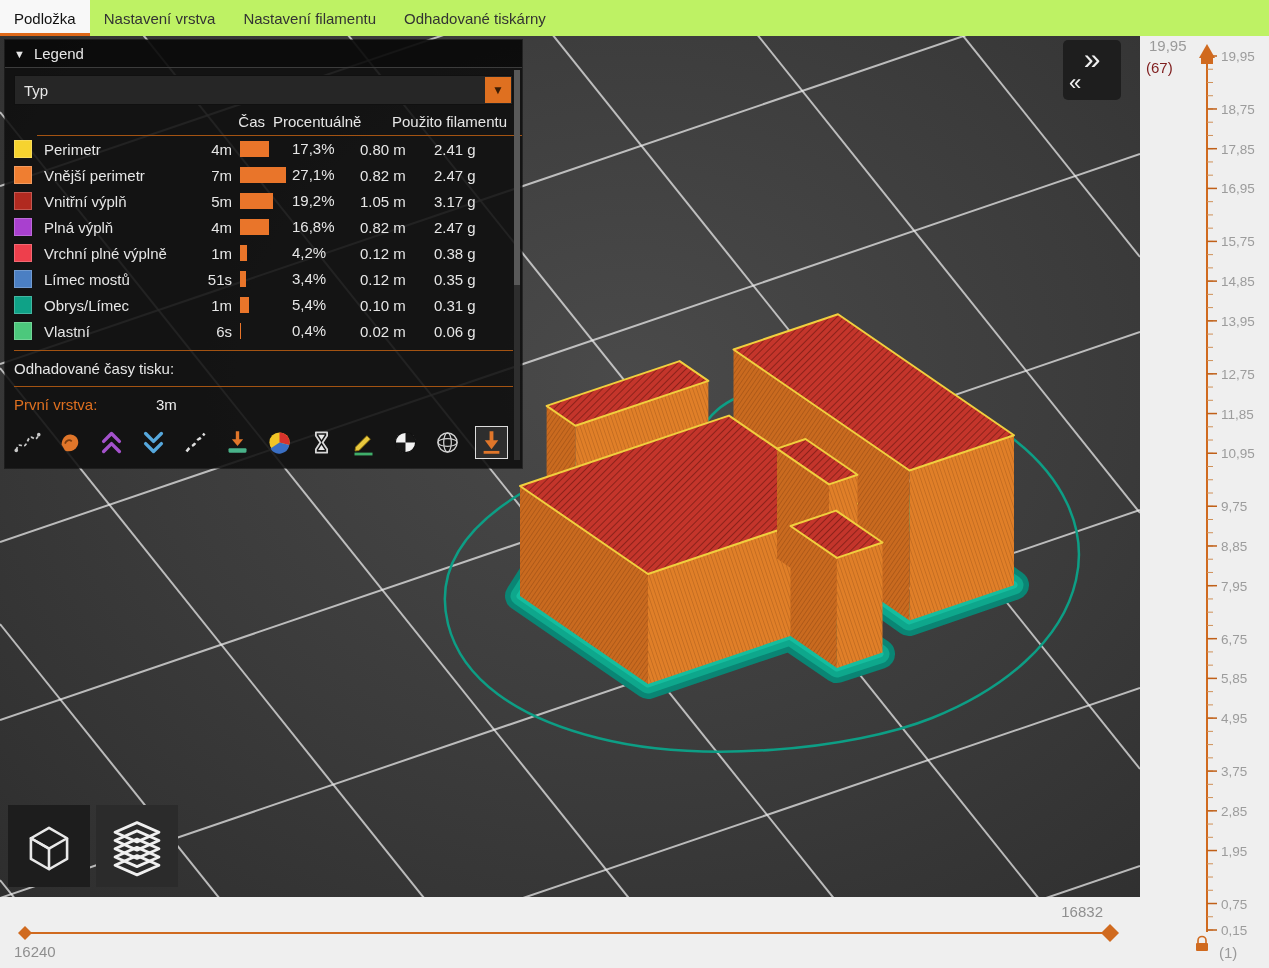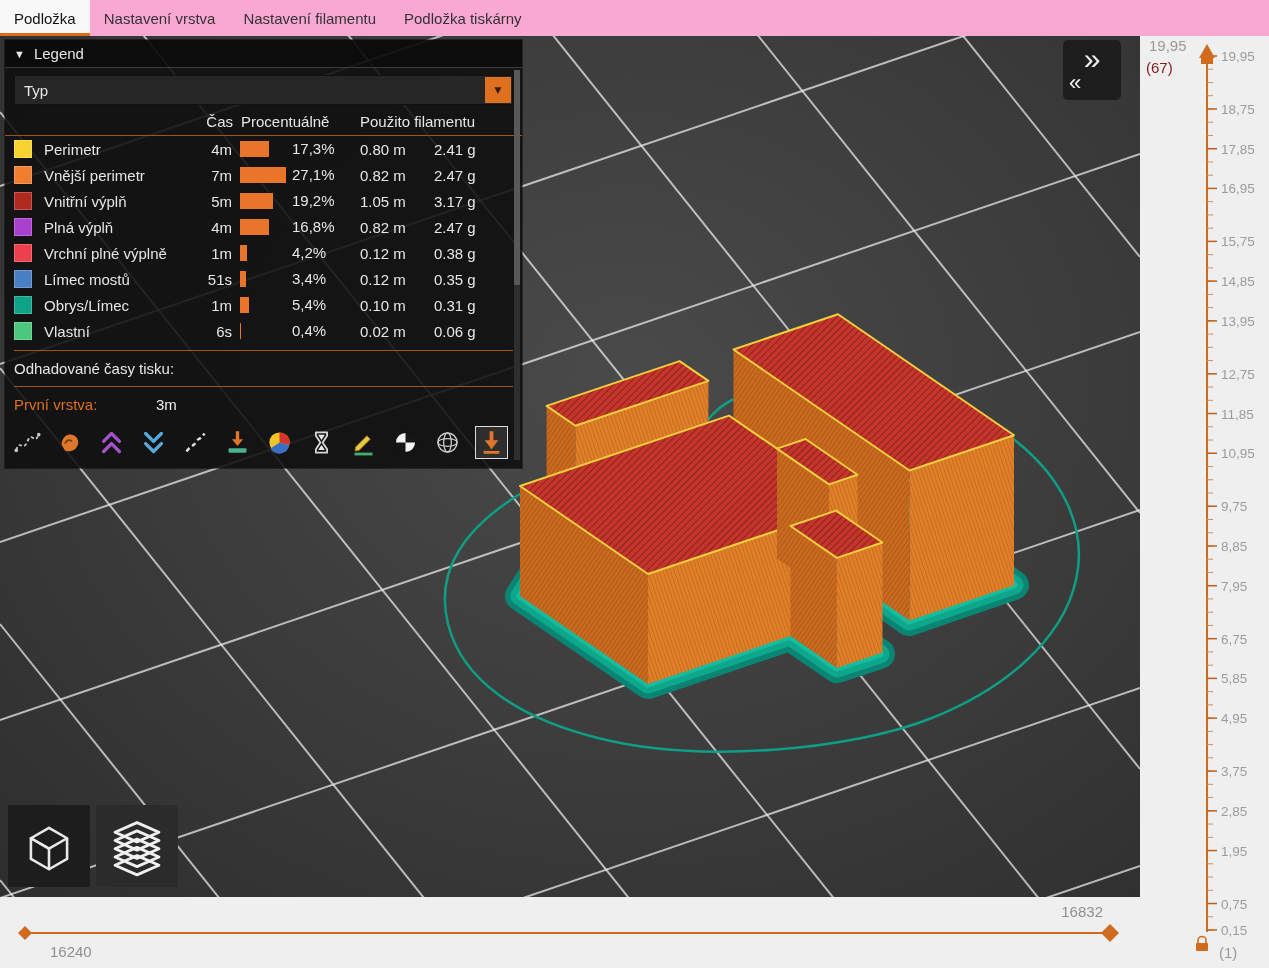--- a/index.html
+++ b/index.html
@@ -1,20 +1,20 @@
 <!DOCTYPE html>
 <html><head>
 <meta charset="utf-8">
 <style>
   html,body{margin:0;padding:0;width:1269px;height:968px;overflow:hidden;
     font-family:"Liberation Sans",sans-serif;background:#efefef;}
   *{box-sizing:border-box;}
 
   
-  .tabbar{position:absolute;left:0;top:0;width:1269px;height:36px;background:#f9a8d4;
+  .tabbar{position:absolute;left:0;top:0;width:1269px;height:36px;background:#bef264;
     display:flex;align-items:stretch;}
   .tab{padding:0 14px;display:flex;align-items:center;font-size:15px;color:#333;}
   .tab.active{background:#f8f8f8;color:#111;box-shadow:inset 0 -3px 0 #df6919;}
 
   
   .viewport{position:absolute;left:0;top:36px;width:1140px;height:861px;overflow:hidden;
     background:radial-gradient(ellipse at 55% 40%, #4a4a4a 0%, #3b3b3b 55%, #2e2e2e 100%);}
   #scene{position:absolute;left:0;top:0;}
   svg text{font-family:"Liberation Sans",sans-serif;}
 
@@ -33,21 +33,21 @@
   .legend{position:absolute;left:5px;top:4px;width:517px;background:rgba(15,15,15,0.89);
     color:#e6e6e6;font-size:15px;z-index:5;box-shadow:0 0 0 1px rgba(0,0,0,.45);padding-bottom:4px;}
   .legend-title{height:28px;display:flex;align-items:center;gap:9px;padding-left:9px;
     background:rgba(0,0,0,0.35);border-bottom:1px solid #3c3c3c;}
   .legend-title .arr{font-size:11px;}
   .combo{margin:7px 9px 5px;height:30px;background:#262626;border:1px solid #101010;
     display:flex;align-items:center;padding-left:9px;position:relative;}
   .combo-btn{position:absolute;right:1px;top:1px;width:26px;height:26px;background:#df7020;
     color:#3a1c04;display:flex;align-items:center;justify-content:center;font-size:12px;}
   .lgrid{display:grid;grid-template-columns:30px 156px 38px 122px 74px 62px;align-items:center;padding:0 9px;}
-  .thead{padding:3px 9px 5px;border-bottom:1px solid #a35312;}
+  .thead{padding:3px 9px 5px;border-bottom:1px solid #a35312;margin-left:32px;}
   .thead .h-time{grid-column:3;text-align:right;padding-right:5px;}
   .thead .h-pct{grid-column:4;padding-left:3px;}
   .thead .h-fil{grid-column:5/7;}
   .lrow{height:26px;}
   .sw{width:18px;height:18px;display:inline-block;border:1px solid rgba(255,255,255,0.22);}
   .tm{text-align:right;padding-right:6px;}
   .pct-cell{position:relative;height:18px;}
   .bar{position:absolute;left:2px;top:1px;height:16px;background:#e9752a;}
   .pv{position:absolute;left:54px;top:0;line-height:18px;}
   .sep{height:1px;background:#a35312;margin:6px 9px;}
@@ -64,30 +64,30 @@
 
   
   .ruler{position:absolute;right:0;top:36px;width:129px;height:932px;background:#efefef;}
   .cur-val{position:absolute;left:9px;top:1px;color:#9a9a9a;font-size:15px;}
   .cur-layer{position:absolute;left:6px;top:23px;color:#7f1d1d;font-size:15px;}
   .bottom-layer{position:absolute;left:79px;top:908px;color:#9a9a9a;font-size:15px;}
 
   
   .hbar{position:absolute;left:0;top:897px;width:1140px;height:71px;text-decoration:underline;}
   .hmax{position:absolute;right:37px;top:6px;color:#8f8f8f;font-size:15px;}
-  .hmin{position:absolute;left:14px;top:46px;color:#8f8f8f;font-size:15px;margin-left:36px;}
+  .hmin{position:absolute;left:14px;top:46px;color:#8f8f8f;font-size:15px;}
 </style>
 </head>
 <body>
 
 <div class="tabbar">
   <div class="tab active">Podložka</div>
   <div class="tab">Nastavení vrstva</div>
   <div class="tab">Nastavení filamentu</div>
-  <div class="tab">Podložka tiskárny</div>
+  <div class="tab">Odhadované tiskárny</div>
 </div>
 
 <div class="viewport">
   <svg id="scene" width="1140" height="861">
       <defs>
         <pattern id="hatch" width="5" height="5" patternUnits="userSpaceOnUse" patternTransform="rotate(45)">
           <rect width="5" height="5" fill="#c4352b"></rect>
           <line x1="0" y1="0" x2="0" y2="5" stroke="#7e1d15" stroke-width="1.6"></line>
         </pattern>
         <pattern id="faceL" width="3.6" height="3.6" patternUnits="userSpaceOnUse" patternTransform="rotate(34.5)">

